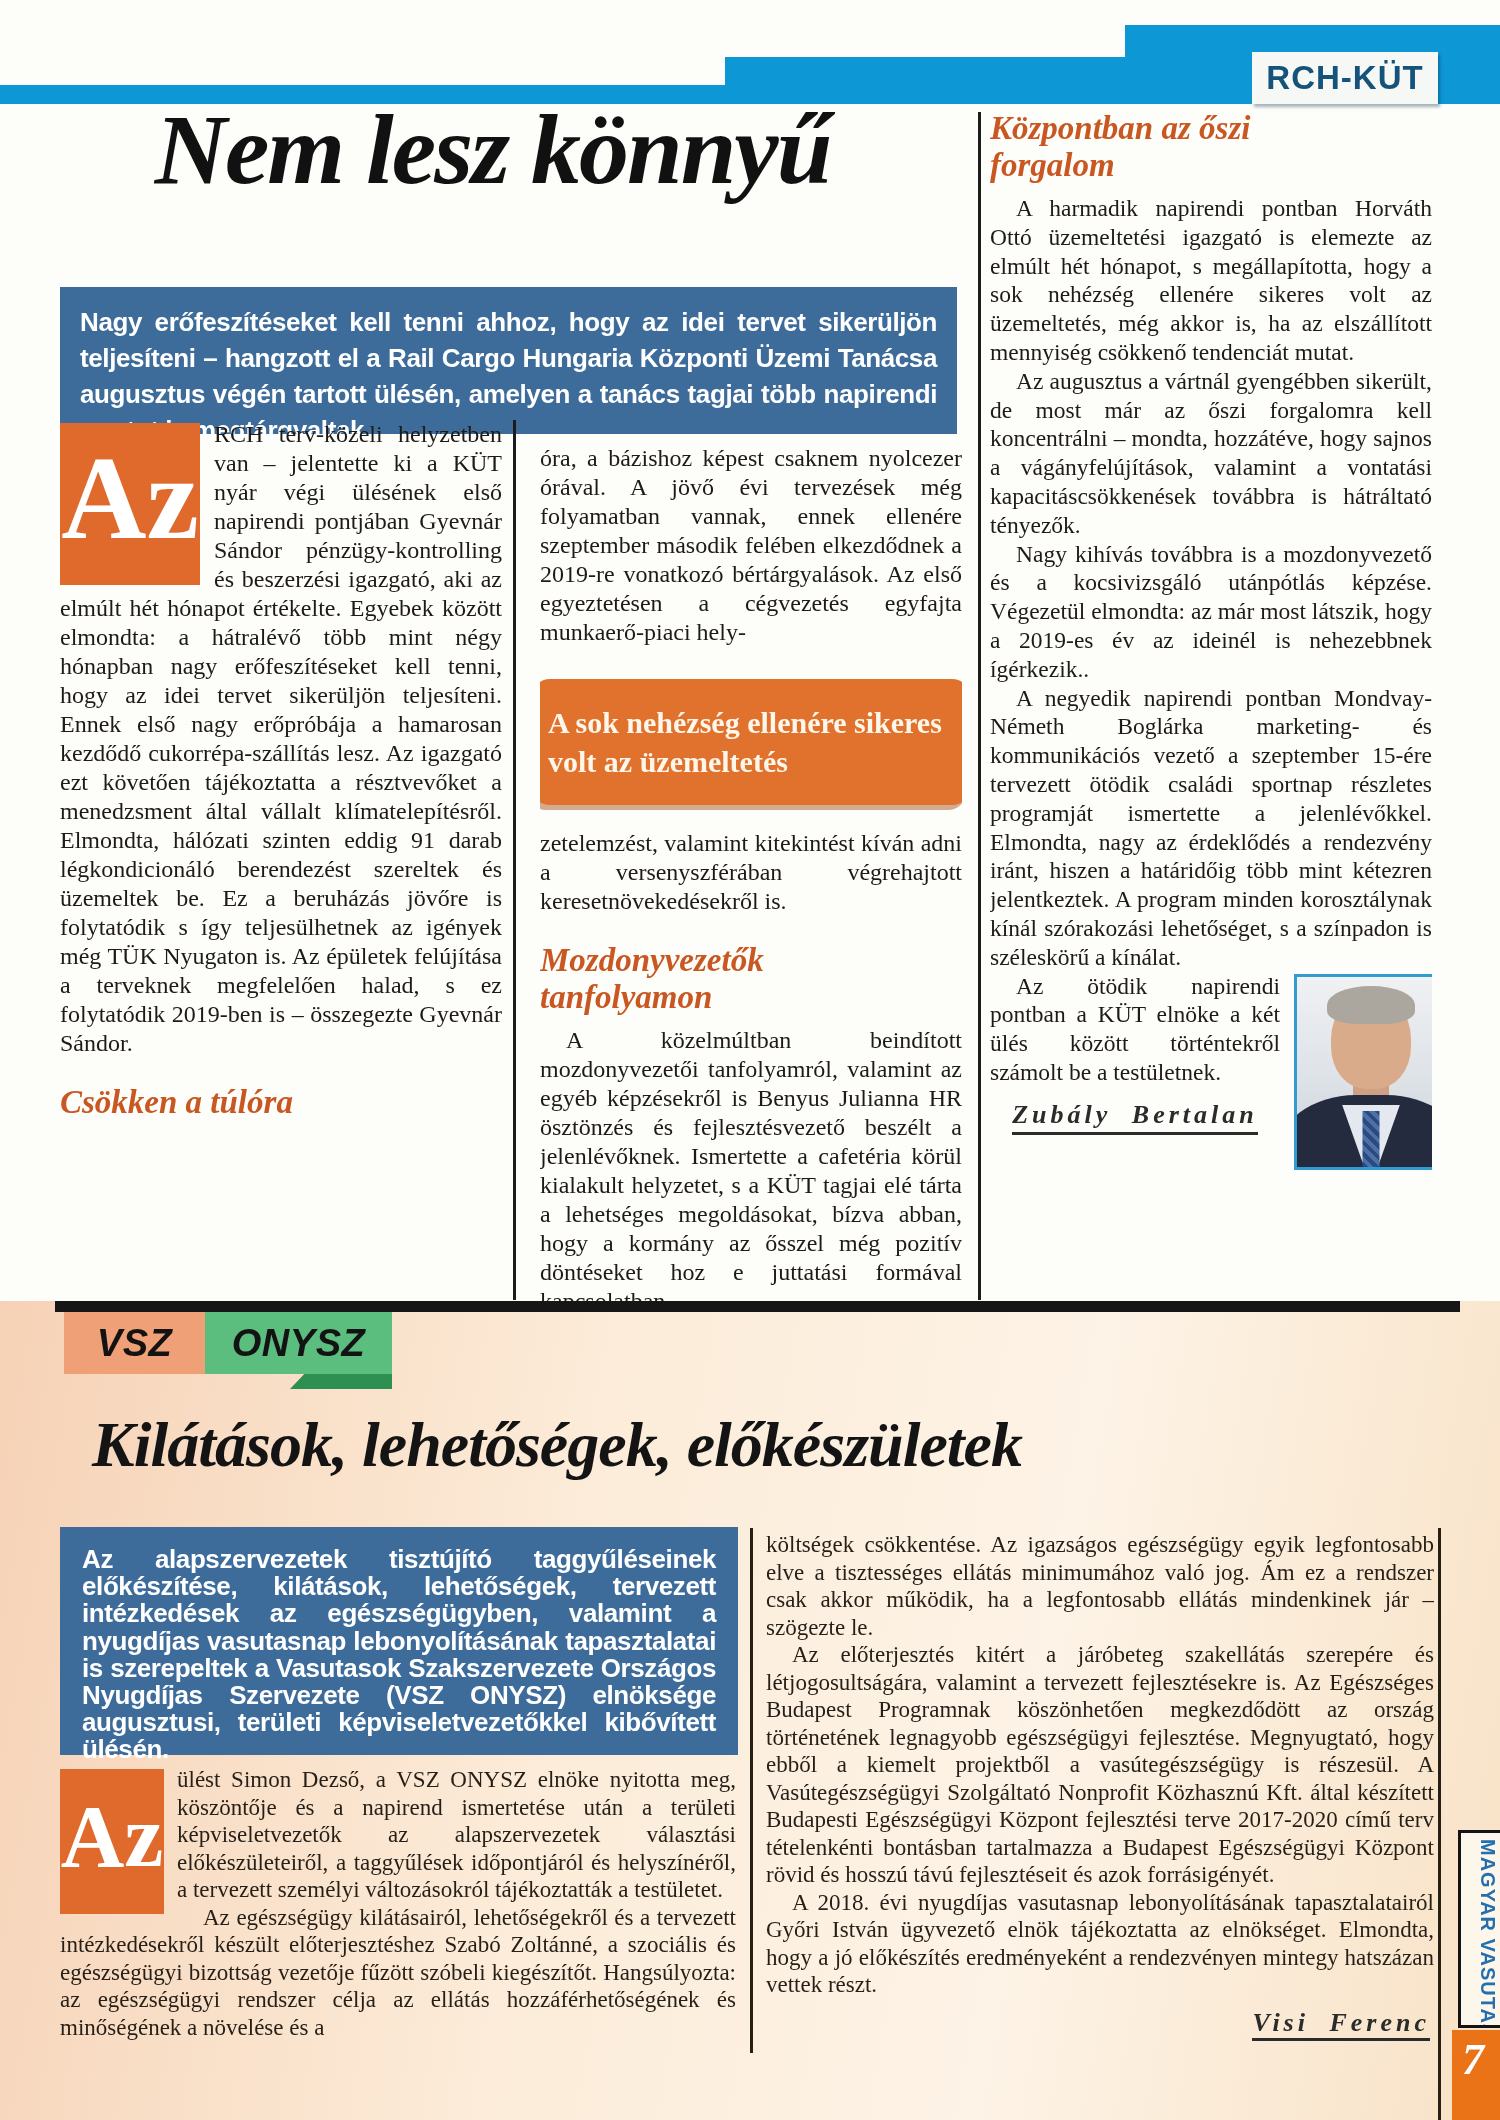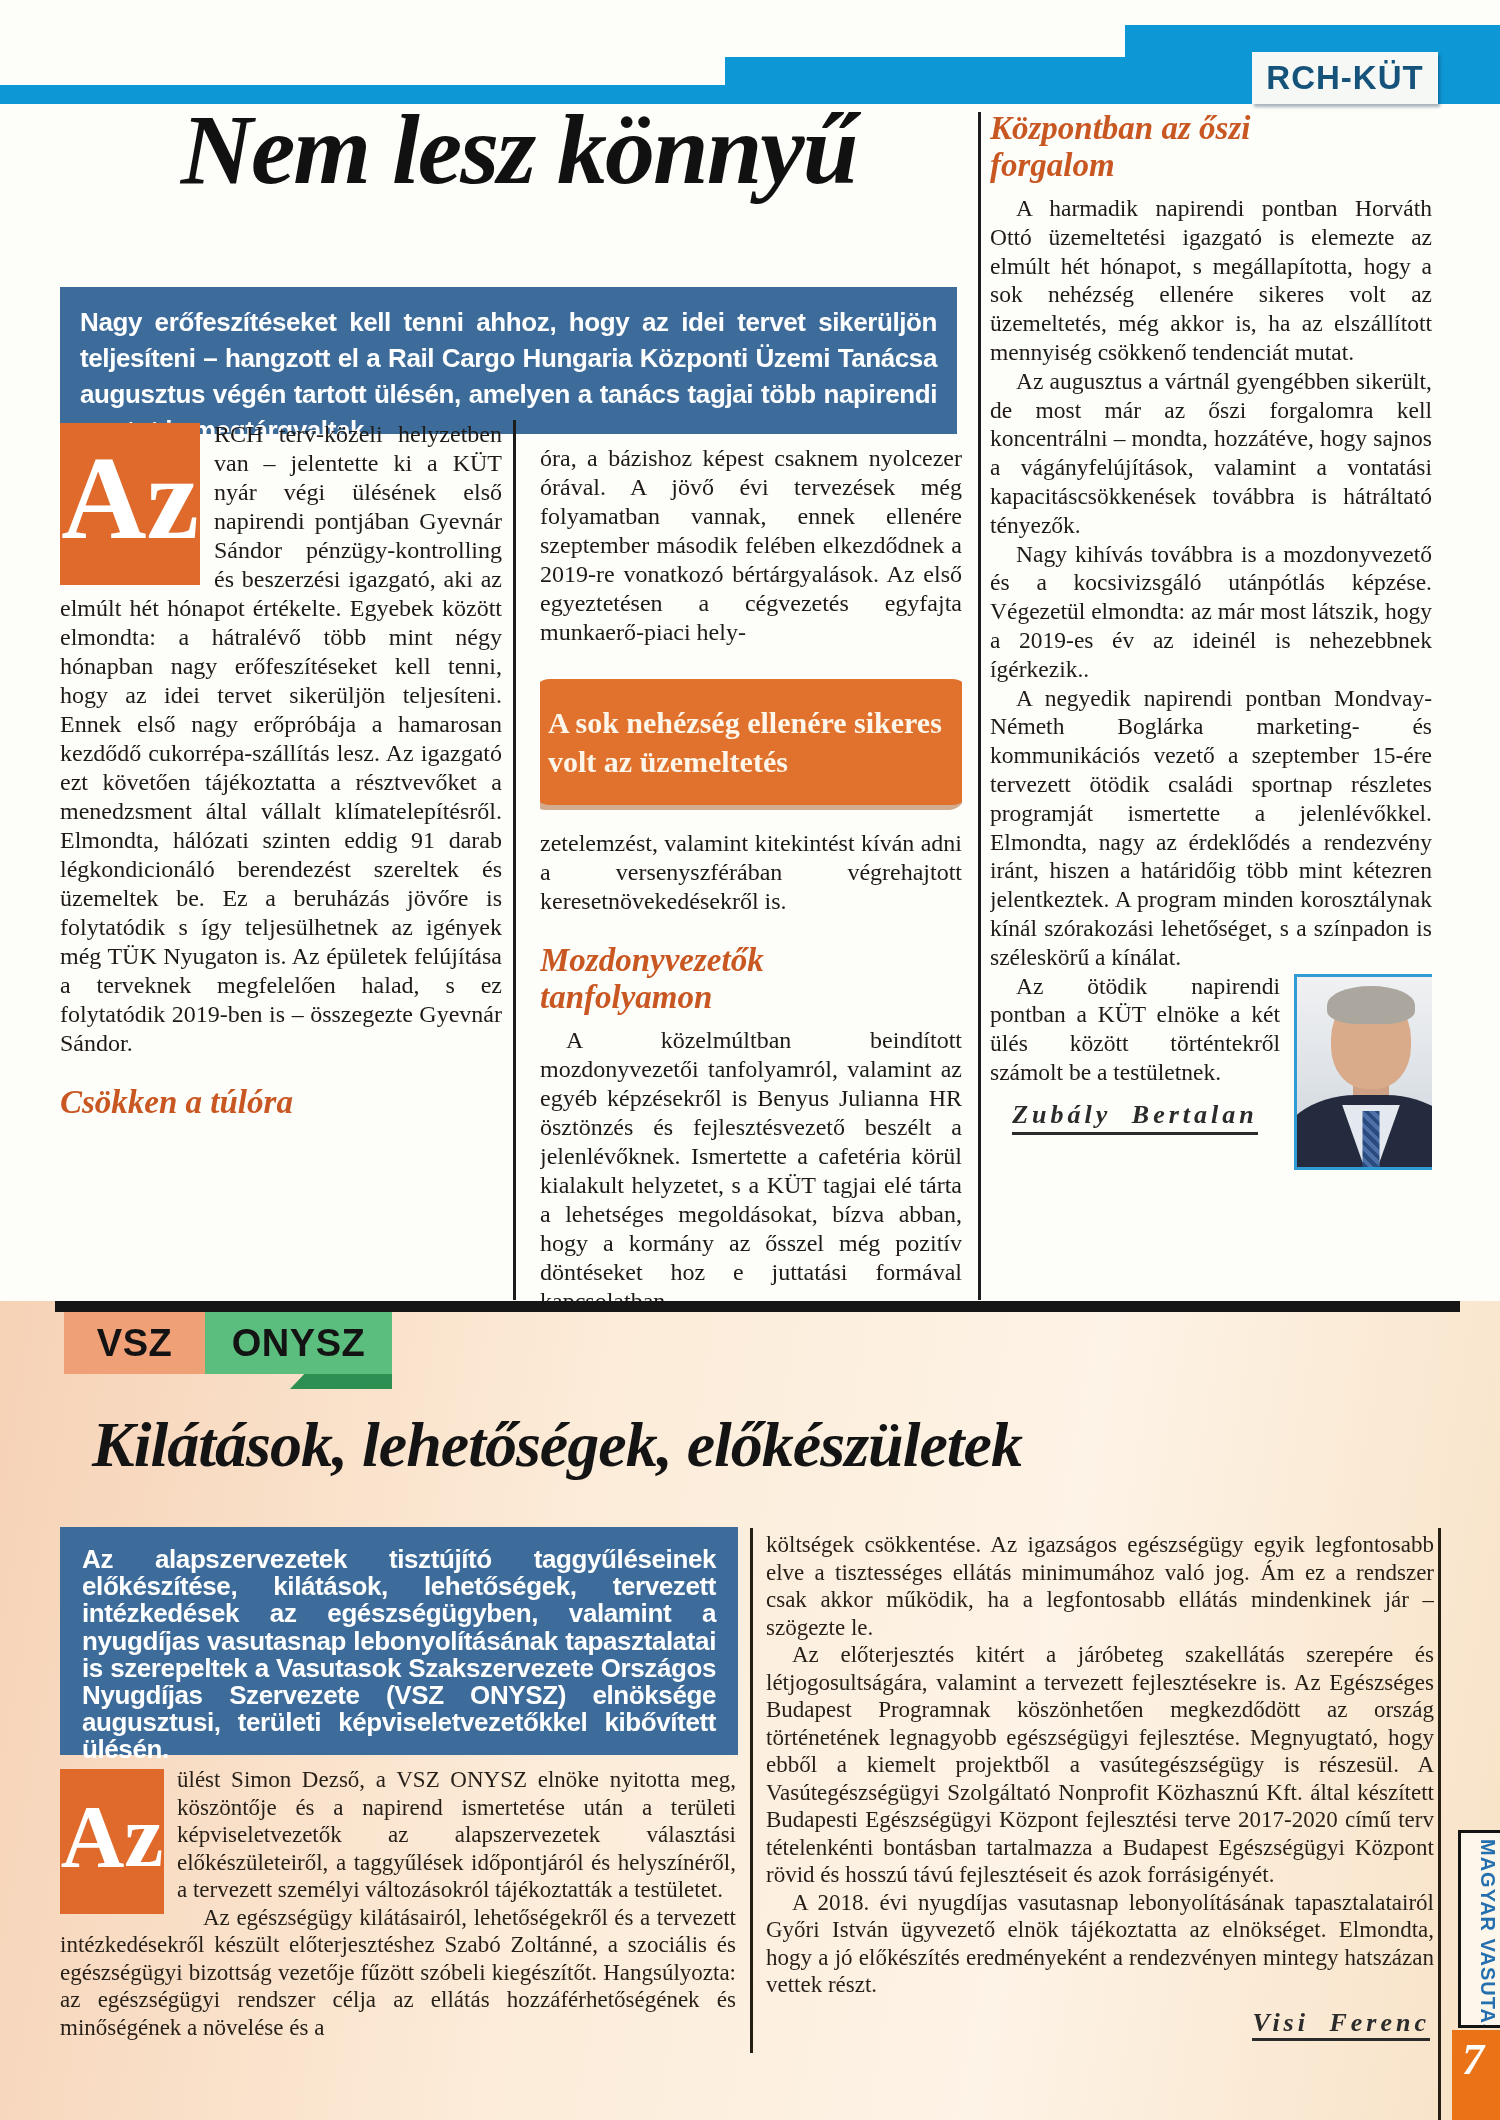--- a/index.html
+++ b/index.html
@@ -15,21 +15,21 @@
   .cyan.seg3 { left:1125px; top:25px; width:375px; height:79px; }
   .rch-badge {
     position:absolute; left:1252px; top:52px; width:186px; height:52px;
     background:#f6f8f6; box-shadow:2px 3px 3px rgba(0,40,70,.35);
     display:flex; align-items:center; justify-content:center;
     font-family:"Liberation Sans", sans-serif; font-weight:bold;
     font-size:33px; letter-spacing:1px; color:#15537b;
   }
   
   .title1 {
-    position:absolute; left:70px; top:92px; width:897px; margin:0;
+    position:absolute; left:44px; top:92px; width:897px; margin:0;
     text-align:center; font-size:100px; font-weight:bold; font-style:italic;
     letter-spacing:-2px; color:#111;
   }
   .lead {
     position:absolute; box-sizing:border-box; background:#3d6c9b; color:#fff;
     font-family:"Liberation Sans", sans-serif; font-weight:bold;
     text-align:justify; letter-spacing:-0.4px;
   }
   .lead1 { left:60px; top:255px; width:897px; height:147px; padding:17px 20px; font-size:26px; line-height:36px;margin-top:32px; }
   .lead2 { left:60px; top:1527px; width:678px; height:228px; padding:19px 22px; font-size:26px; line-height:27.2px; }
@@ -79,21 +79,21 @@
   .ph-hair { position:absolute; left:50%; top:9px; transform:translateX(-50%); width:88px; height:38px; background:#aba79f; border-radius:50% 50% 34% 34%; }
   
   .bottom-bg {
     position:absolute; left:0; top:1301px; width:1500px; height:819px;
     background:linear-gradient(100deg,#f6d2b6 0%,#fcecd9 38%,#fdf3e6 68%,#f8e2c6 100%);
   }
   .hbar { position:absolute; left:55px; top:1301px; width:1405px; height:11px; background:#161616; }
   .badge {
     position:absolute; top:1312px; height:62px;
     display:flex; align-items:center; justify-content:center;
-    font-family:"Liberation Sans", sans-serif; font-weight:bold; 
+    font-family:"Liberation Sans", sans-serif; font-weight:bold; font-style:italic;
     font-size:38px; color:#131313; letter-spacing:0.5px;
   }
   .badge.vsz   { left:64px;  width:141px; background:#f0a077; }
   .badge.onysz { left:205px; width:187px; background:#5cbe7e; }
   .fold { position:absolute; left:290px; top:1374px; width:102px; height:15px; background:#2e8f52; clip-path:polygon(14% 0,100% 0,100% 100%,0 100%); }
   .title2 {
     position:absolute; left:76px; top:1392px; width:1380px; margin:16px;
     font-size:64px; font-weight:bold; font-style:italic; letter-spacing:-1px; color:#141414;
   }
   .vline.dark { background:#262014; }

